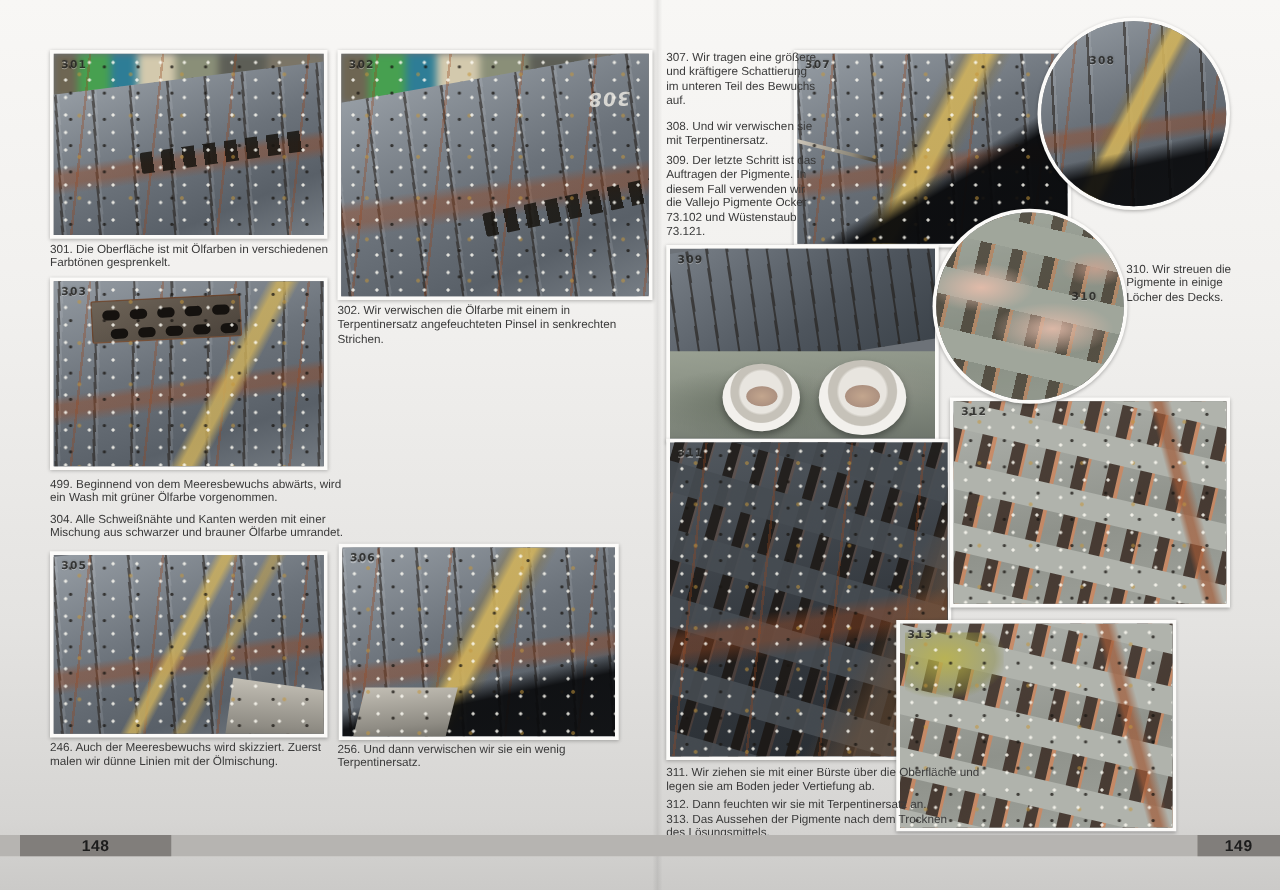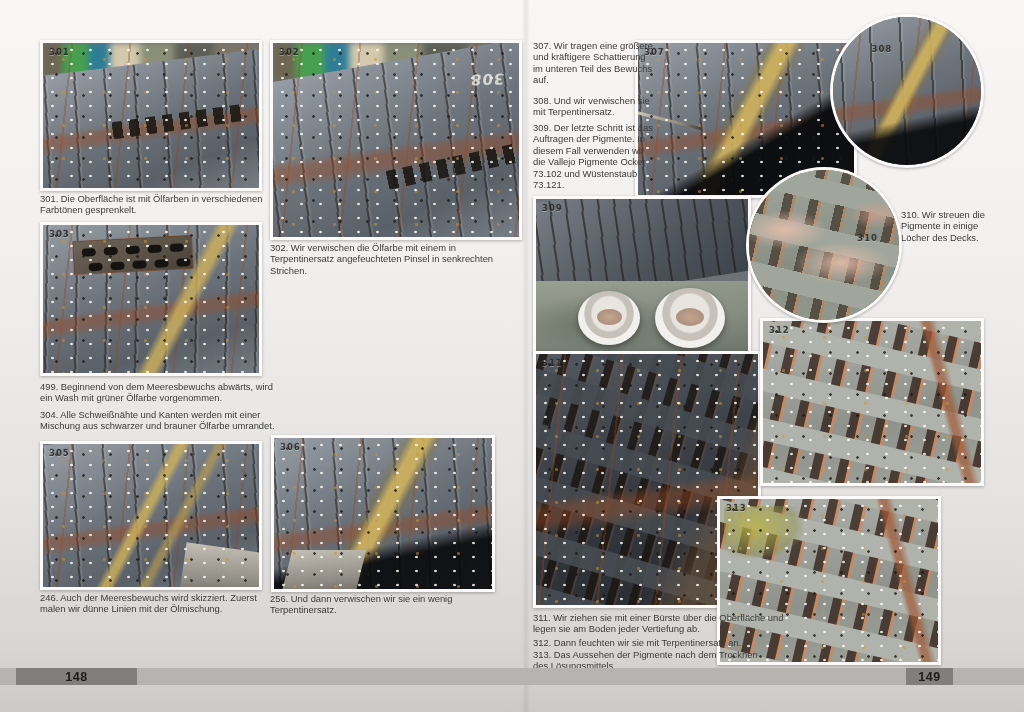--- a/index.html
+++ b/index.html
@@ -88,21 +88,21 @@
   .moss{position:absolute;left:2%;top:4%;width:36%;height:32%;
     background:radial-gradient(ellipse at 40% 40%,rgba(186,178,70,.85),rgba(140,140,60,.4) 60%,rgba(0,0,0,0) 75%);}
   .rustedge{position:absolute;inset:0;background:linear-gradient(75deg,rgba(0,0,0,0) 76%,rgba(160,90,55,.7) 78%,rgba(160,90,55,.7) 80%,rgba(0,0,0,0) 83%);}
 
   
   .footer-bar{position:absolute;left:0;top:668px;width:1024px;height:17px;background:#b6b4b1;z-index:6;}
   .page-tab{position:absolute;top:668px;height:17px;background:#817e7b;z-index:7;
     display:flex;align-items:center;justify-content:center;
     font:600 12.5px "Liberation Sans",sans-serif;color:#1c1c1c;letter-spacing:.5px;}
   .page-tab.left{left:16px;width:121px;}
-  .page-tab.right{left:906px;width:47px;}
+  .page-tab.right{left:958px;width:66px;}
 </style>
 </head>
 <body>
 
 <div class="spread">
   <div class="seam"></div>
 
   <div class="photo" style="left:40px;top:40px;width:222px;height:151px">
     <div class="img">
       <div class="bench"></div>

